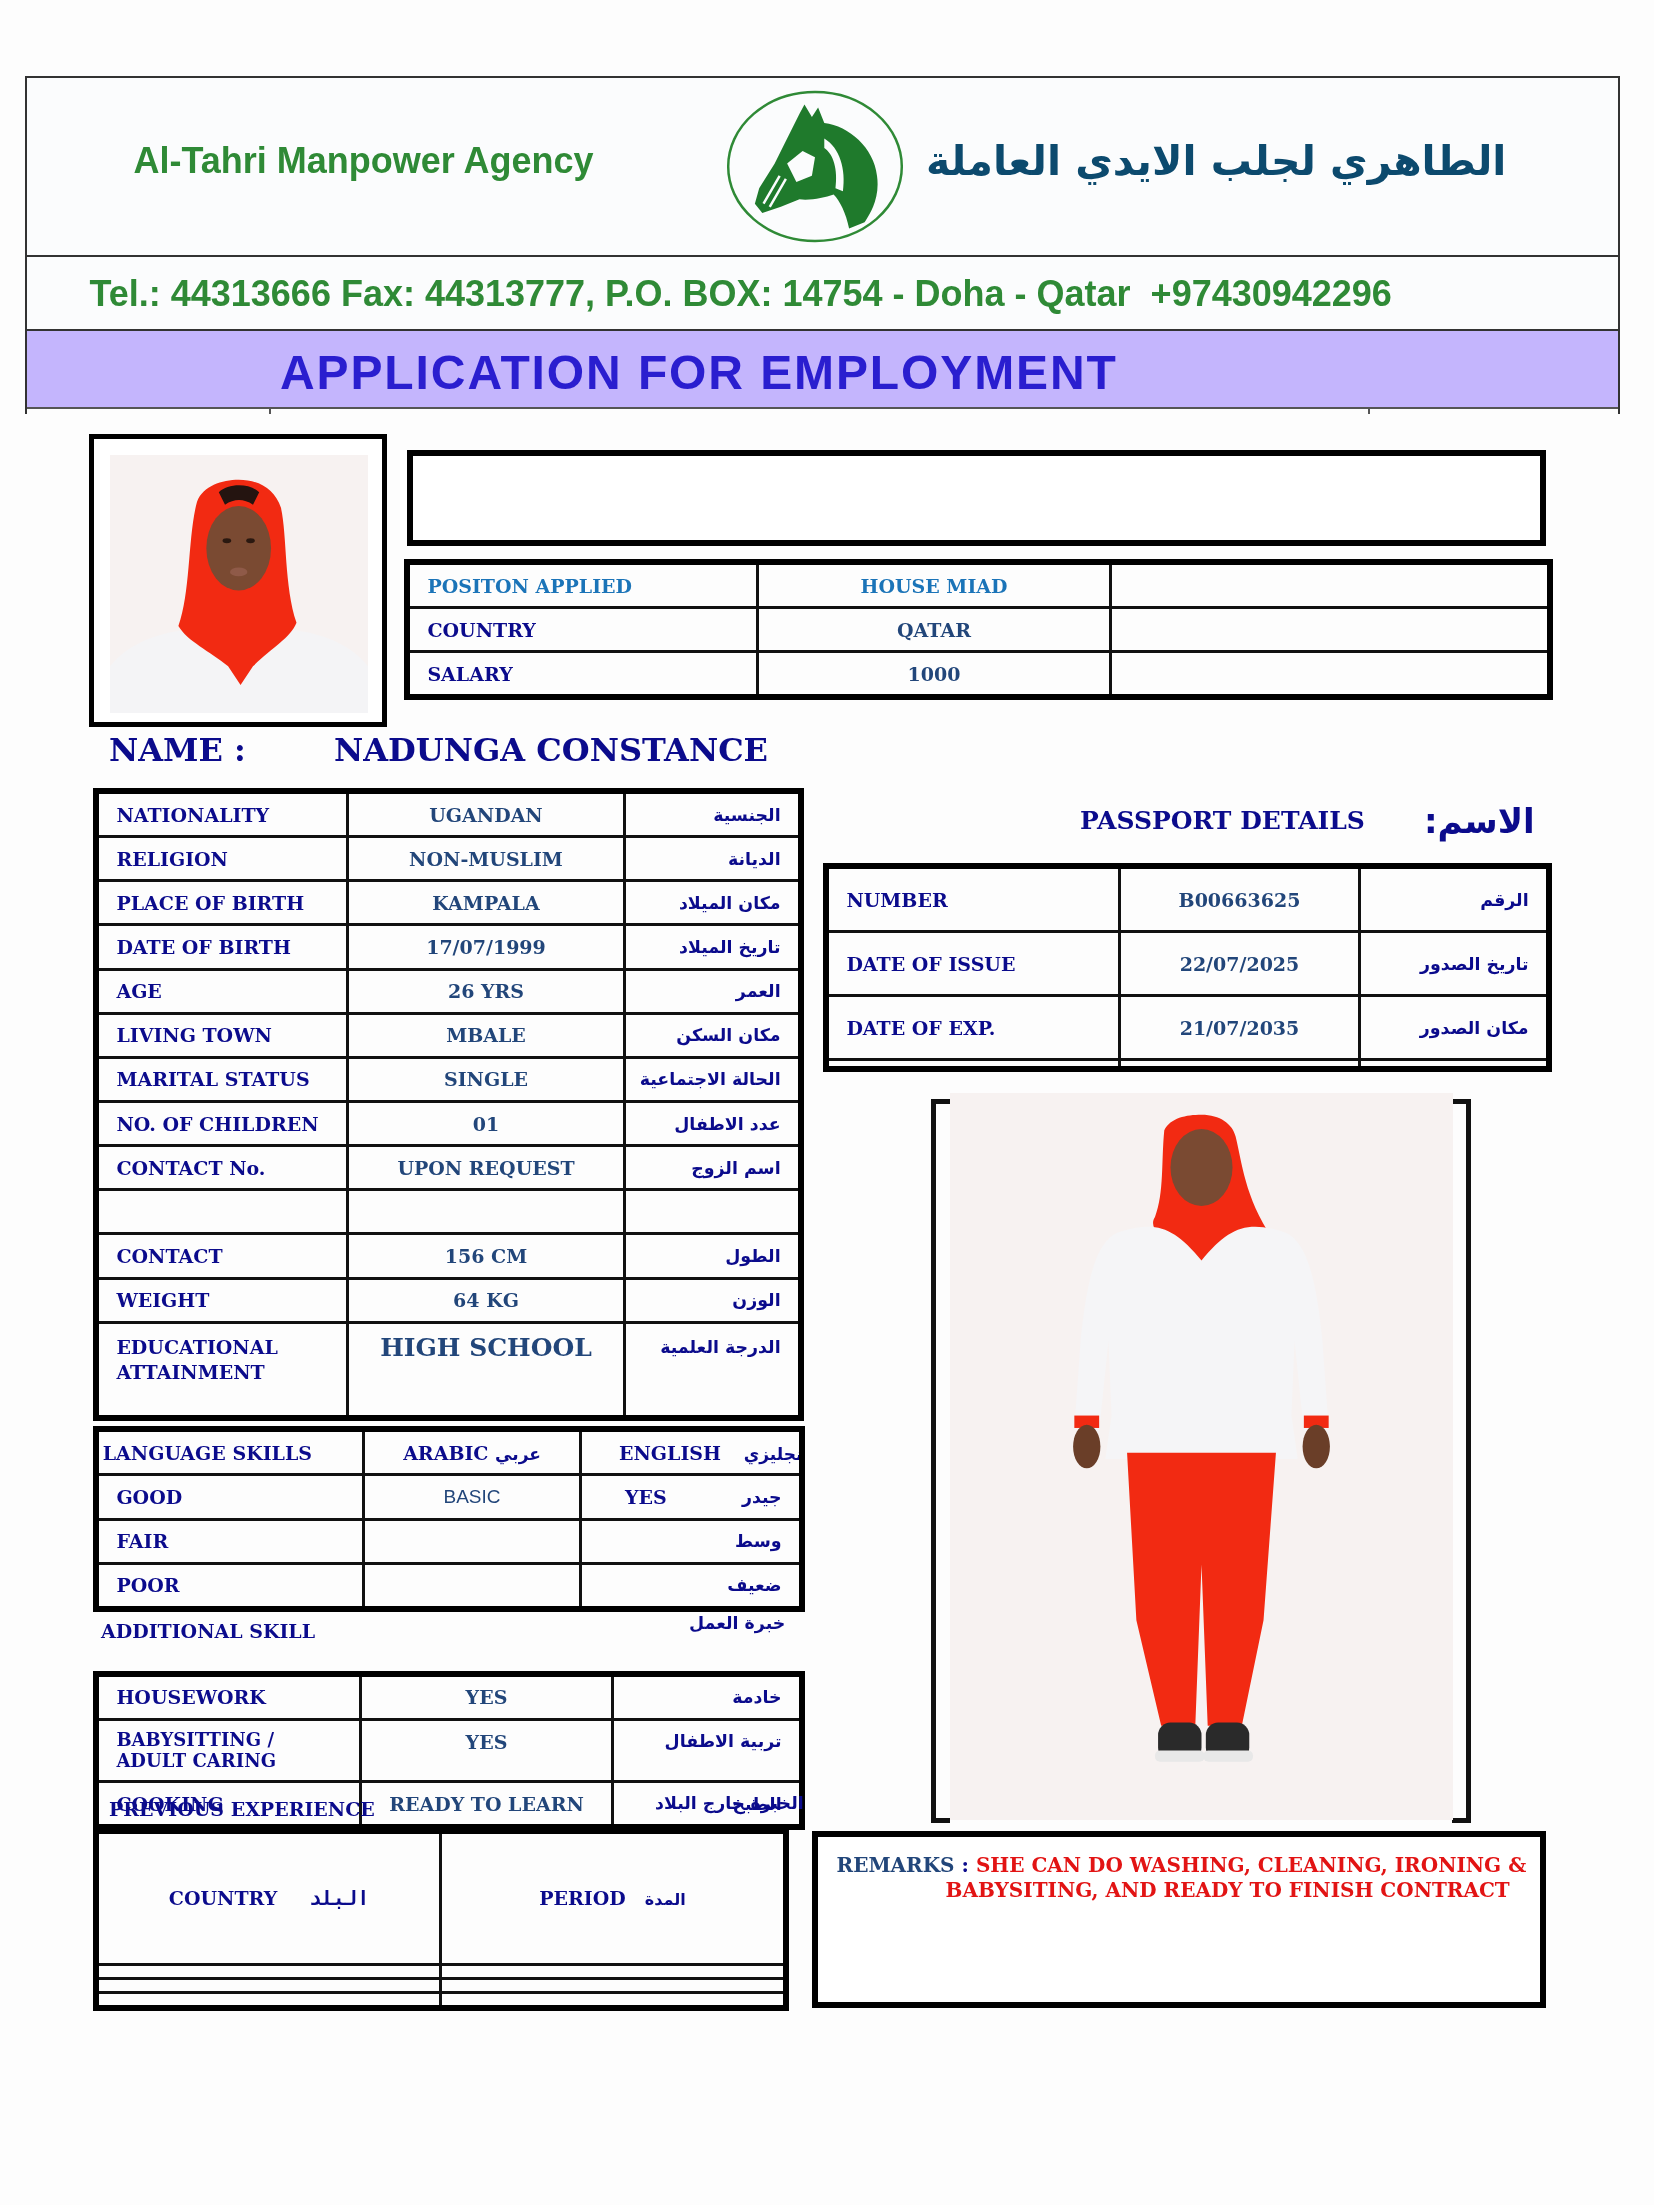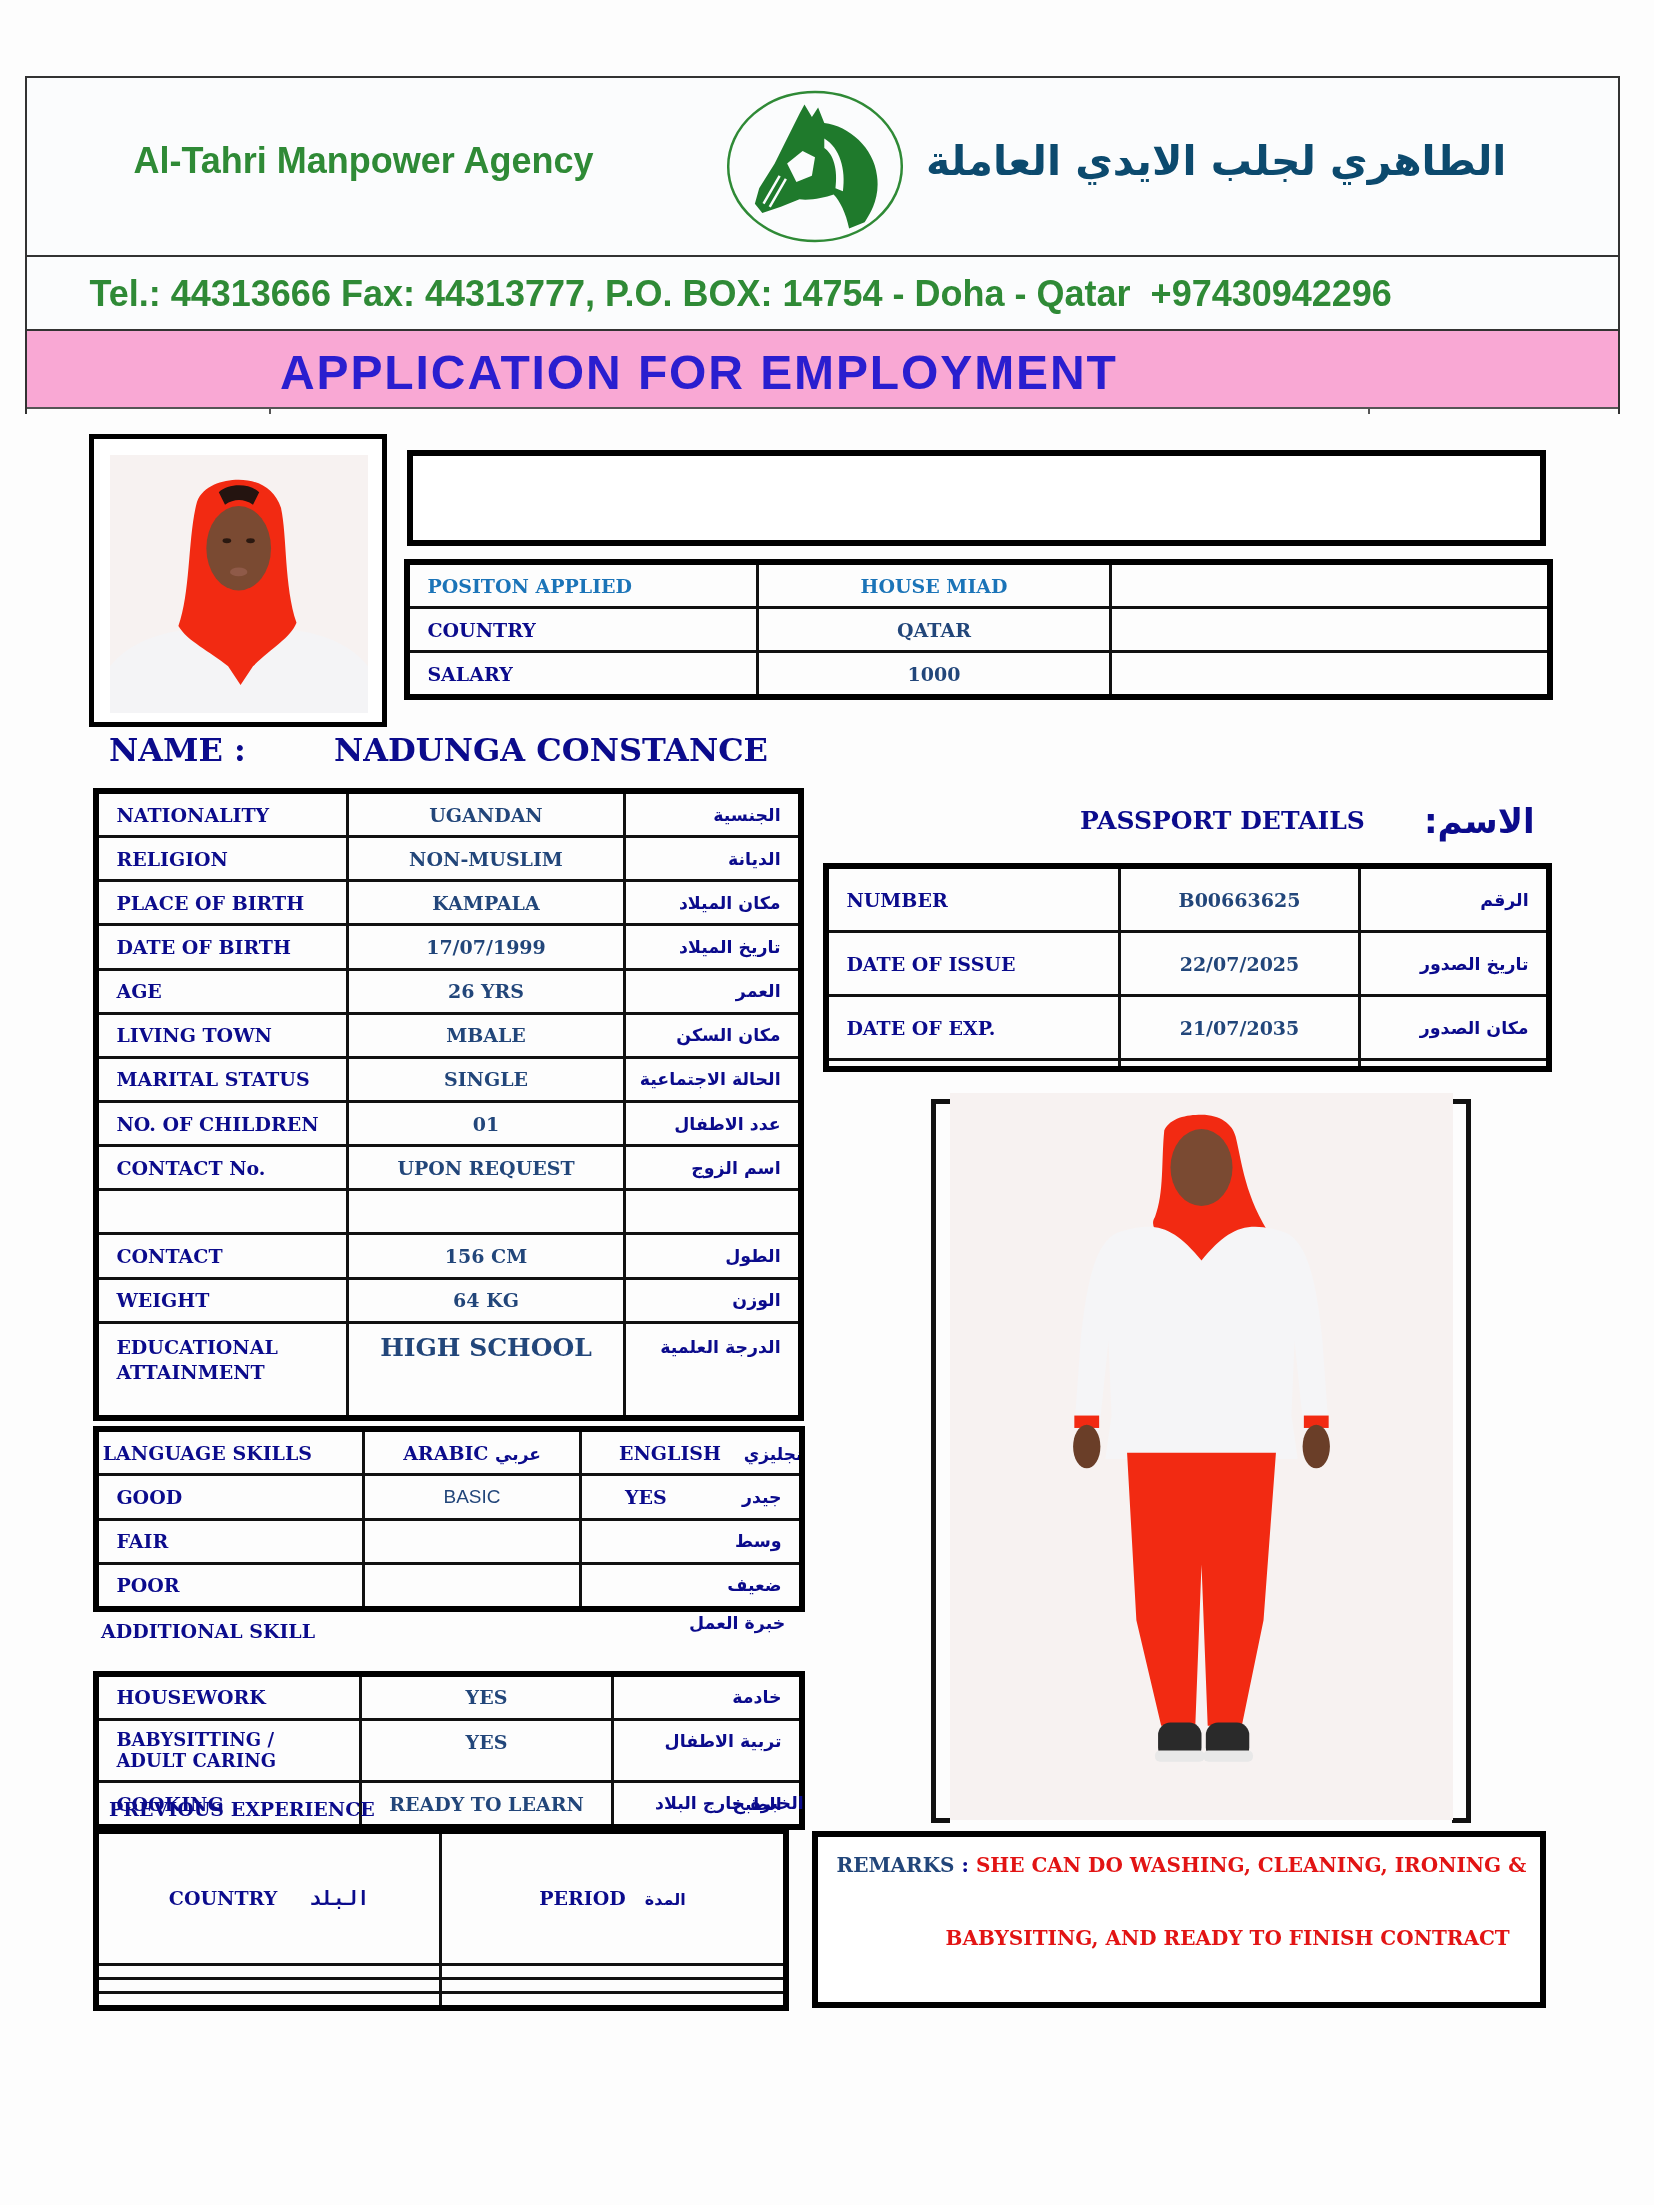--- a/index.html
+++ b/index.html
@@ -7,21 +7,21 @@
   .abs { position:absolute; }
 
   
   #hdr { left:25.4px; top:76px; width:1595px; height:331px; border:2.5px solid #333; border-bottom:none; box-sizing:border-box; background:#fbfcfd; }
   #hdr-top { position:absolute; left:0; top:0; width:100%; height:179px; border-bottom:2.5px solid #333; box-sizing:border-box; }
   #agency-en { position:absolute; left:106px; top:62px; font-family:"Liberation Sans", sans-serif; font-size:36px; font-weight:bold; color:#2f8a36; }
   #agency-ar { position:absolute; right:112px; top:59px; font-family:"DejaVu Sans", sans-serif; font-size:41px; font-weight:bold; color:#0c4a6e; direction:rtl; }
   #logo { position:absolute; left:698px; top:11.2px; width:180px; height:155px; }
   #hdr-tel { position:absolute; left:0; top:179px; width:100%; height:74px; border-bottom:2.5px solid #333; box-sizing:border-box; }
   #tel-text { position:absolute; left:62px; top:15.5px; font-family:"Liberation Sans", sans-serif; font-size:36px; font-weight:bold; color:#2f8a36; white-space:pre; }
-  #title-bar { position:absolute; left:0; top:253px; width:100%; height:78px; background:#f9a8d4; border-bottom:2.5px solid #555; box-sizing:border-box; }
+  #title-bar { position:absolute; left:0; top:253px; width:100%; height:78px; background:#c4b5fd; border-bottom:2.5px solid #555; box-sizing:border-box; }
   #title-text { position:absolute; left:0; width:100%; top:13.7px; text-align:center; font-family:"Liberation Sans", sans-serif; font-size:48px; font-weight:bold; color:#2a1ecf; letter-spacing:1.9px; padding-right:248px; box-sizing:border-box; }
   #cut-row { left:25.4px; top:407px; width:1595px; height:7.4px; border-left:2.5px solid #333; border-right:2.5px solid #333; box-sizing:border-box; }
   #cut-row .d1 { position:absolute; left:242px; top:0; width:1.9px; height:7.4px; background:#555; }
   #cut-row .d2 { position:absolute; left:1341px; top:0; width:1.9px; height:7.4px; background:#555; }
 
   
   #photo-box { left:89px; top:434px; width:298px; height:293px; border:5px solid #000; box-sizing:border-box; background:#fff; }
   .photo-bg { position:absolute; background:#f7f2f1; overflow:hidden; }
 
   
@@ -365,18 +365,18 @@
     </tbody>
 </table>
 
 <div id="remarks" class="abs">
   <div id="remarks-inner">
     <div>
       <span class="k">REMARKS</span>
       <span class="c">:</span>
       <span class="v">SHE CAN DO WASHING, CLEANING, IRONING &amp;</span>
     </div>
-    <div style="padding-left:109px;margin-top:48px;">
+    <div style="padding-left:109px;">
       <span class="v">BABYSITING,  AND READY TO FINISH CONTRACT</span>
     </div>
   </div>
 </div>
 
 
 </body></html>

